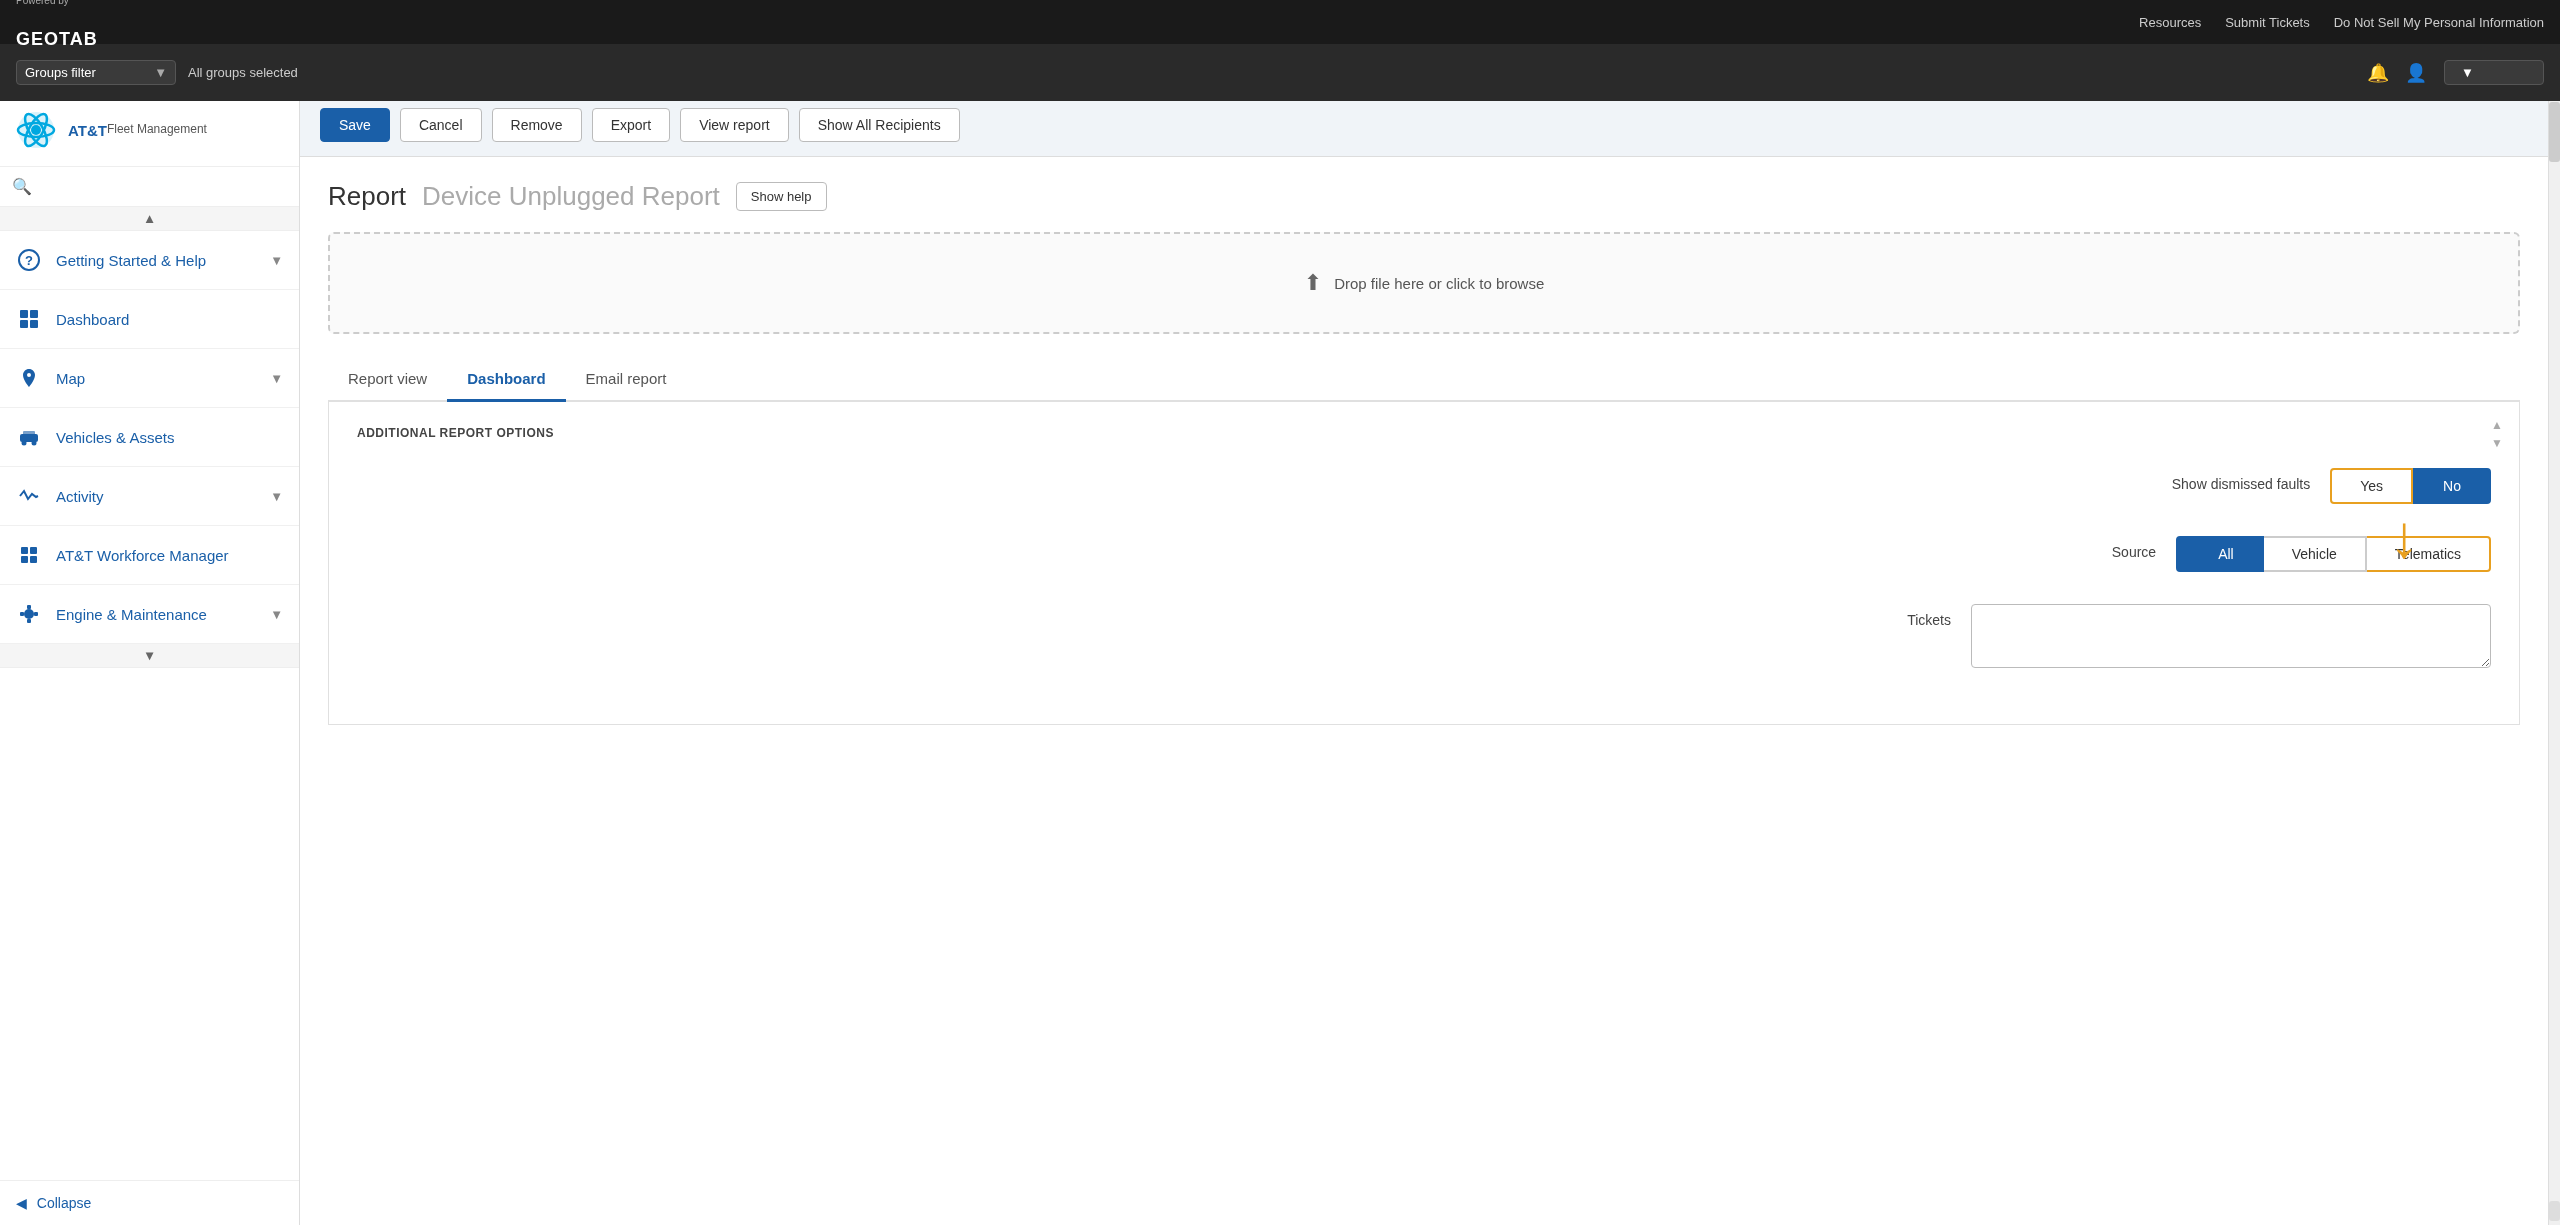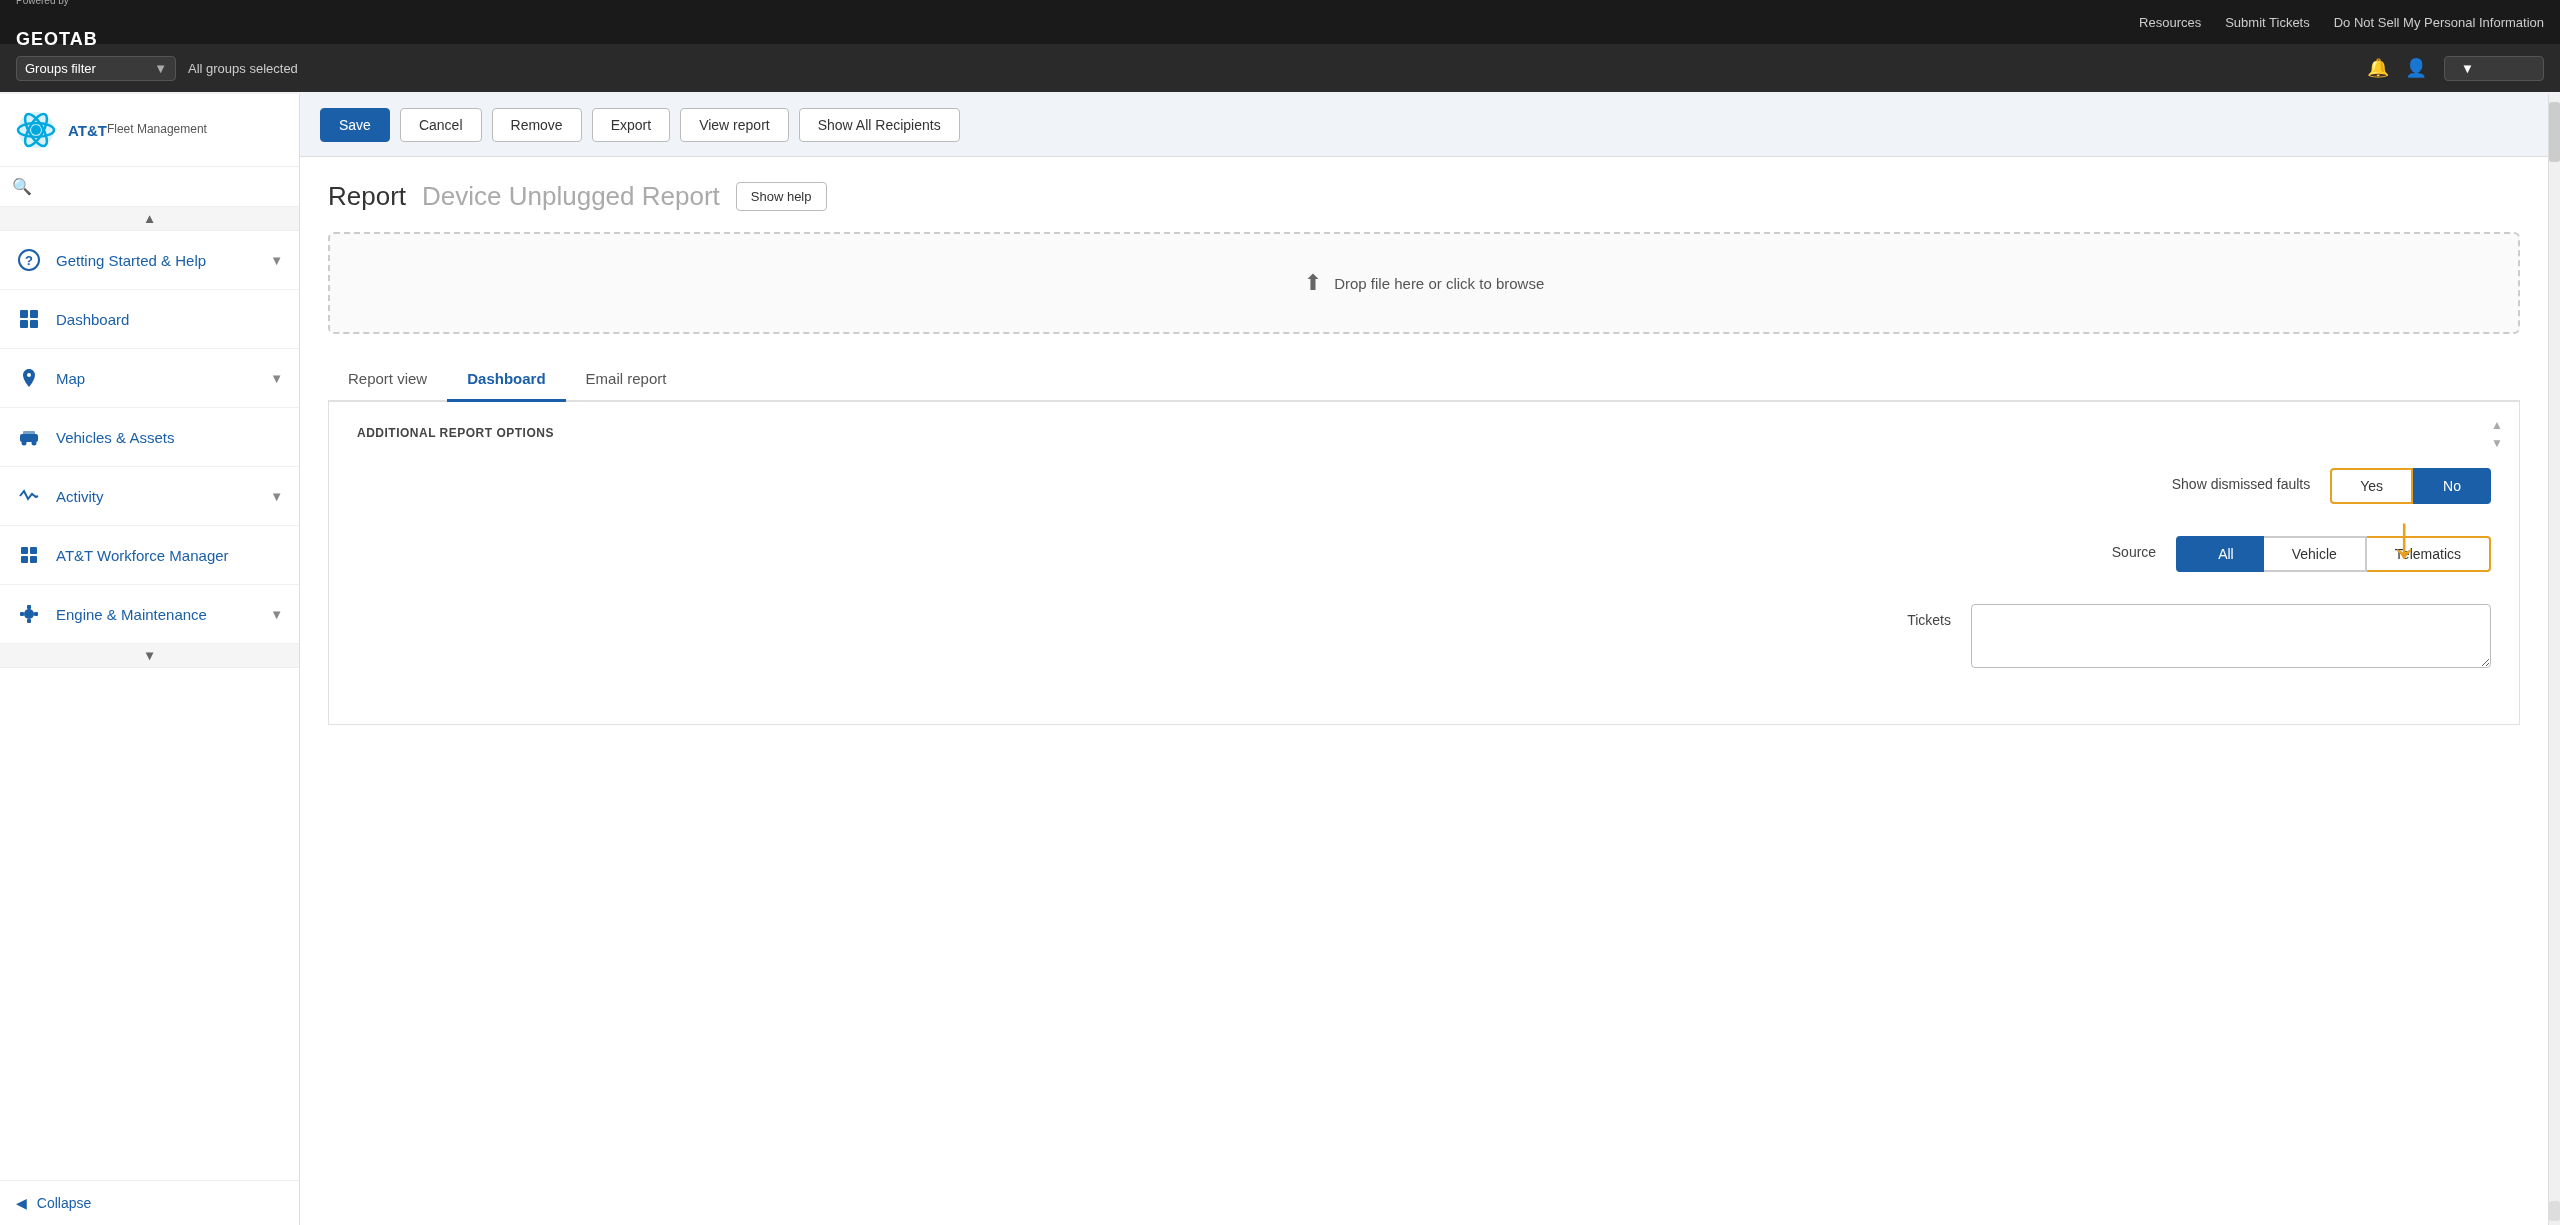--- a/index.html
+++ b/index.html
@@ -41,21 +41,21 @@
     }
     .top-nav-links a {
       color: #ccc;
       text-decoration: none;
       font-size: 13px;
     }
 
     
     .groups-bar {
       background: #2a2a2a;
-      height: 48px;
+      height: 57px;
       display: flex;
       align-items: center;
       padding: 0 16px;
       gap: 12px;
       position: fixed;
       top: 44px; left: 0; right: 0;
       z-index: 99;
     }
     .groups-filter-select {
       background: #3a3a3a;

